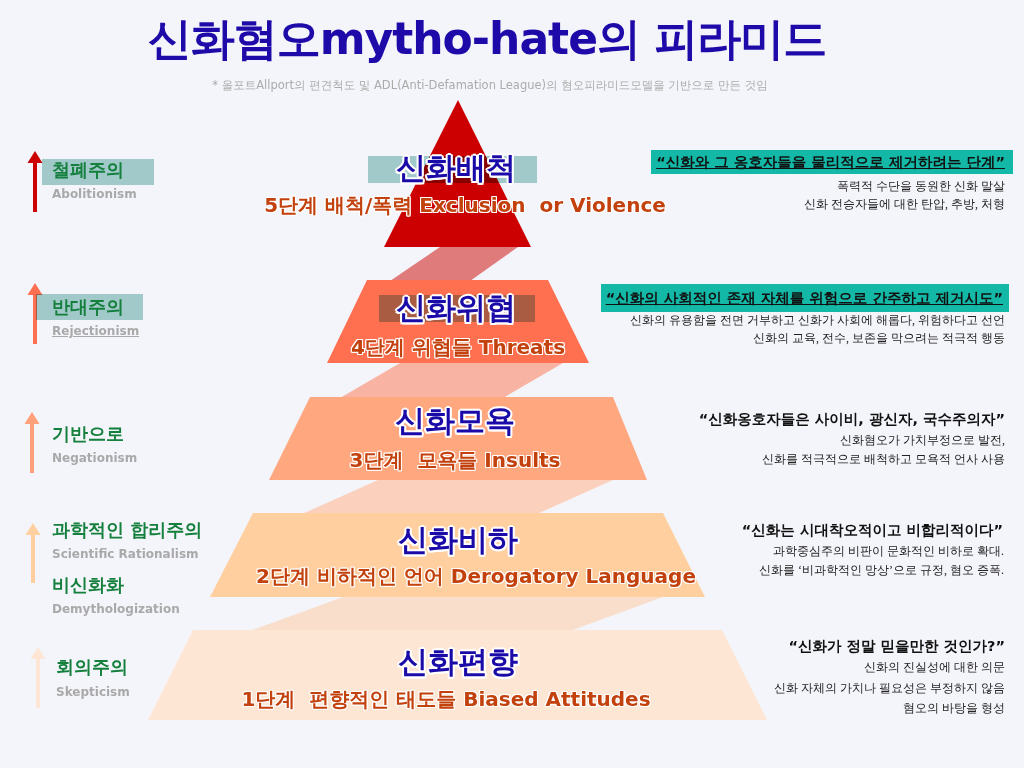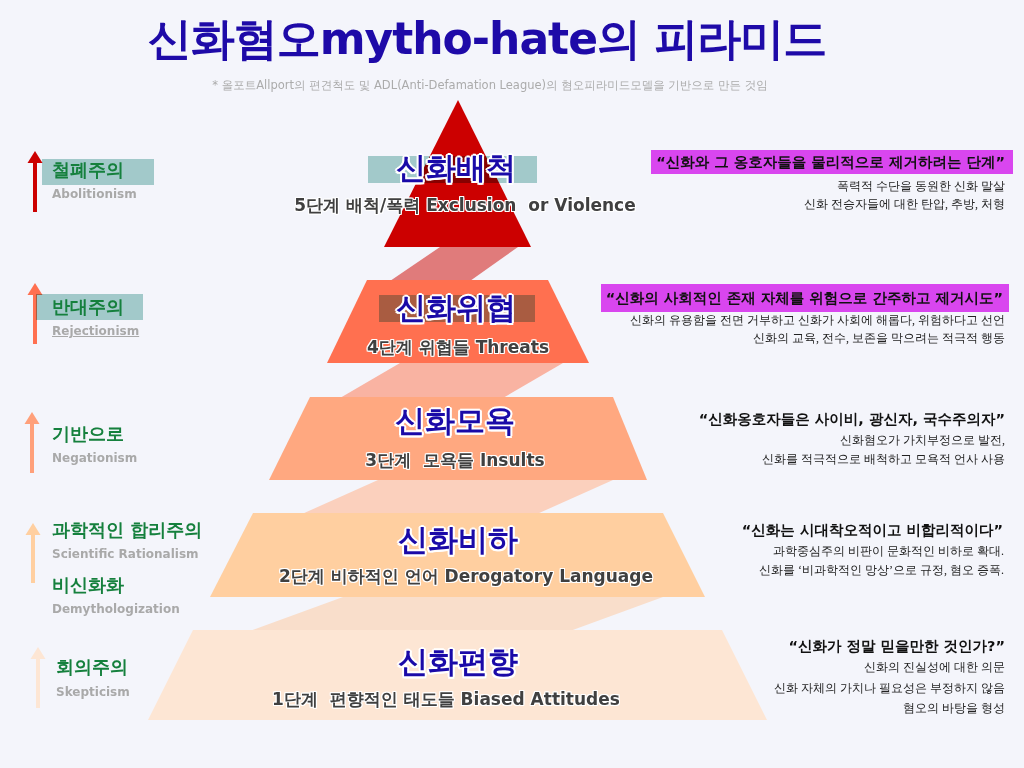--- a/index.html
+++ b/index.html
@@ -31,32 +31,32 @@
     }
 
     
     .tier-title {
       width: 300px; text-align: center; font-size: 30px; line-height: 36px; font-weight: bold;
       color: #1A0AA8; white-space: nowrap;
       text-shadow: 2px 0 0 #fff, -2px 0 0 #fff, 0 2px 0 #fff, 0 -2px 0 #fff,
                    1.5px 1.5px 0 #fff, -1.5px -1.5px 0 #fff, 1.5px -1.5px 0 #fff, -1.5px 1.5px 0 #fff;
     }
     .tier-sub {
-      width: 420px; text-align: center; font-size: 17px; line-height: 20px; font-weight: bold;
-      color: #404040; white-space: pre;
+      width: 420px; text-align: center; font-size: 20px; line-height: 20px; font-weight: bold;
+      color: #c2410c; white-space: pre;
       text-shadow: 1px 0 0 #fff, -1px 0 0 #fff, 0 1px 0 #fff, 0 -1px 0 #fff,
                    1px 1px 0 #fff, -1px -1px 0 #fff, 1px -1px 0 #fff, -1px 1px 0 #fff;
     }
 
     
     .quote {
       font-size: 14.5px; line-height: 22px; font-weight: bold; color: #111;
       white-space: nowrap; text-align: right;
     }
-    .quote.hl { background: #d946ef; }
+    .quote.hl { background: #14b8a6; text-decoration: underline; }
     .detail {
       font-size: 12px; line-height: 18px; color: #222; white-space: nowrap; text-align: right; font-family: Liberation Serif, serif;
     }
   </style>
 </head>
 <body>
 
 <div id="canvas">
 
   <div class="abs main-title">신화혐오mytho-hate의 피라미드</div>

